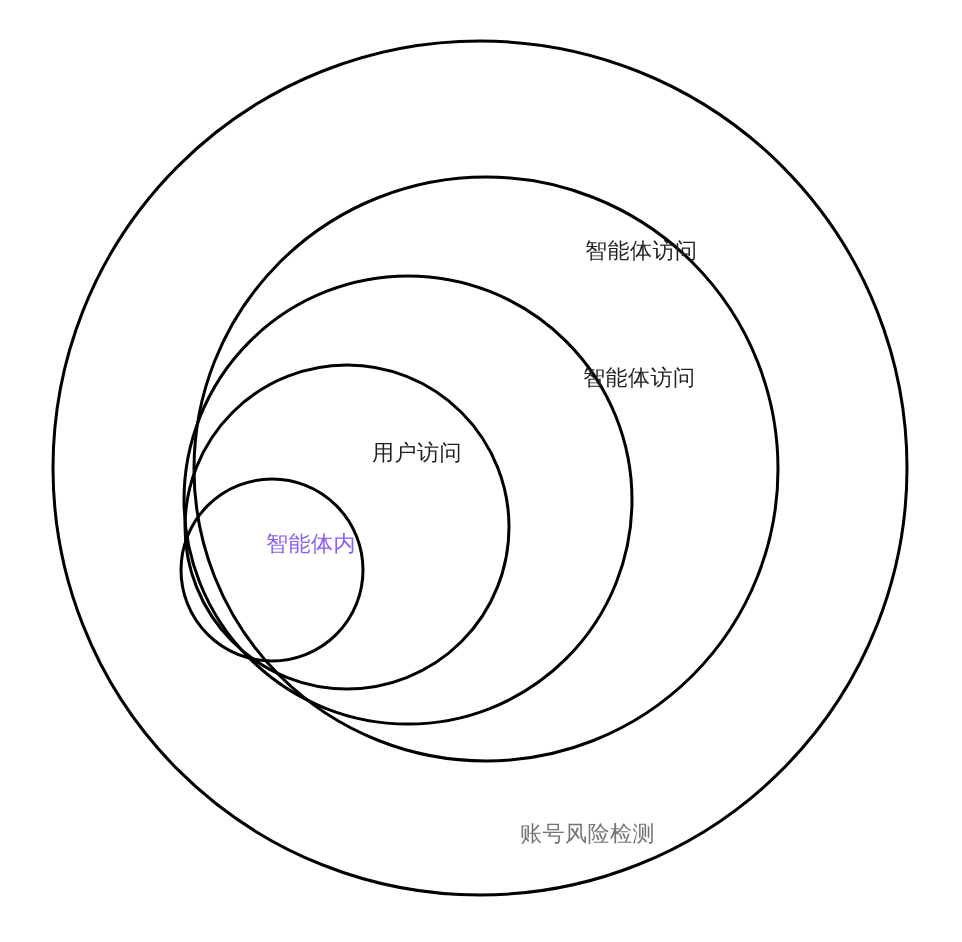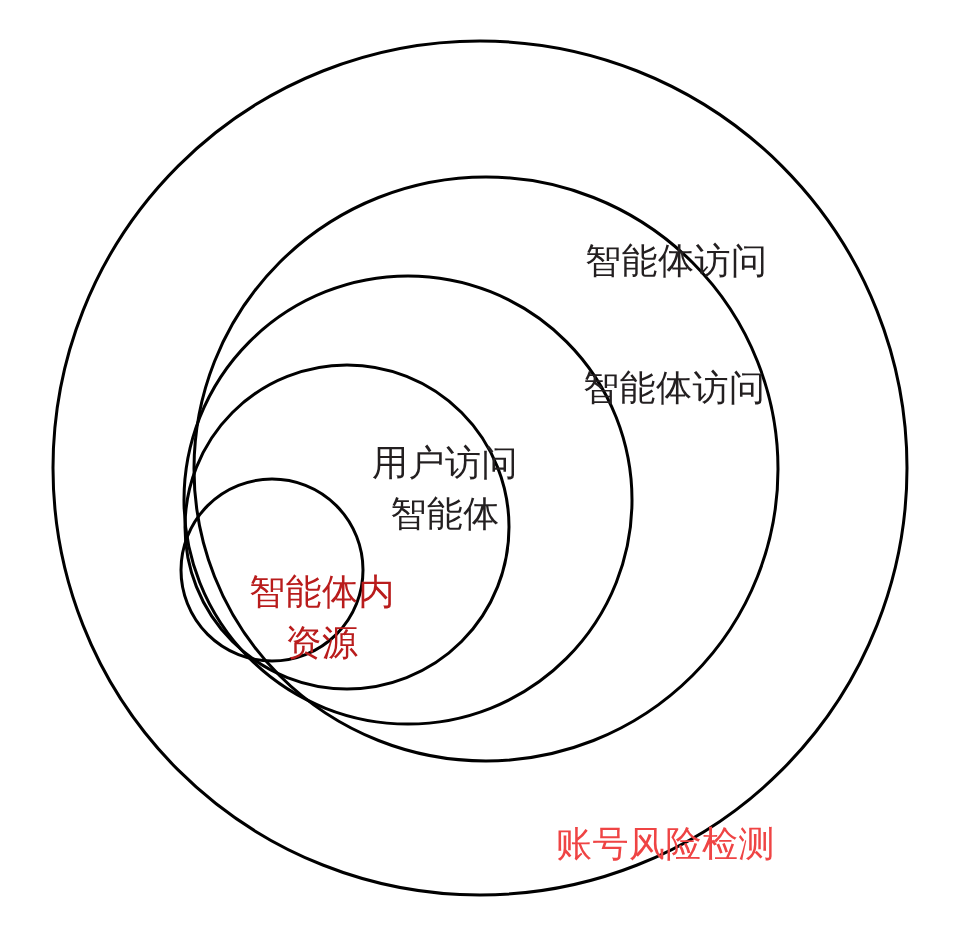--- a/index.html
+++ b/index.html
@@ -30,21 +30,21 @@
   }
   .ring {
     fill: none;
     stroke: #000000;
     stroke-width: 3;
   }
   .label {
     position: absolute;
     color: #231f20;
     font-family: "DejaVu Sans", "Liberation Sans", sans-serif;
-    font-size: 36px;
+    font-size: 22px;
     line-height: 1.42;
     white-space: nowrap;
     text-align: center;
     letter-spacing: 0.5px;
     -webkit-font-smoothing: antialiased;
   }
   .label .line {
     display: block;
   }
 </style>
@@ -62,23 +62,21 @@
   </svg>
 
   <div class="label" style="left: 585px; top: 235px; color: rgb(35, 31, 32);">
       <span class="line">智能体访问</span>
     </div>
   <div class="label" style="left: 583px; top: 362px; color: rgb(35, 31, 32);">
       <span class="line">智能体访问</span>
     </div>
   <div class="label" style="left: 372px; top: 437px; color: rgb(35, 31, 32);">
       <span class="line">用户访问</span>
-      <span class="line">智能体</span>
     </div>
-  <div class="label" style="left: 249px; top: 528px; color: #b91c1c; margin-top: 38px;">
+  <div class="label" style="left: 266px; top: 528px; color: #8b5cf6;">
       <span class="line">智能体内</span>
-      <span class="line">资源</span>
     </div>
-  <div class="label" style="left: 556px; top: 818px; color: #ef4444;">
+  <div class="label" style="left: 520px; top: 818px; color: #737373;">
       <span class="line">账号风险检测</span>
     </div>
 
 </div>
 
 </body></html>

